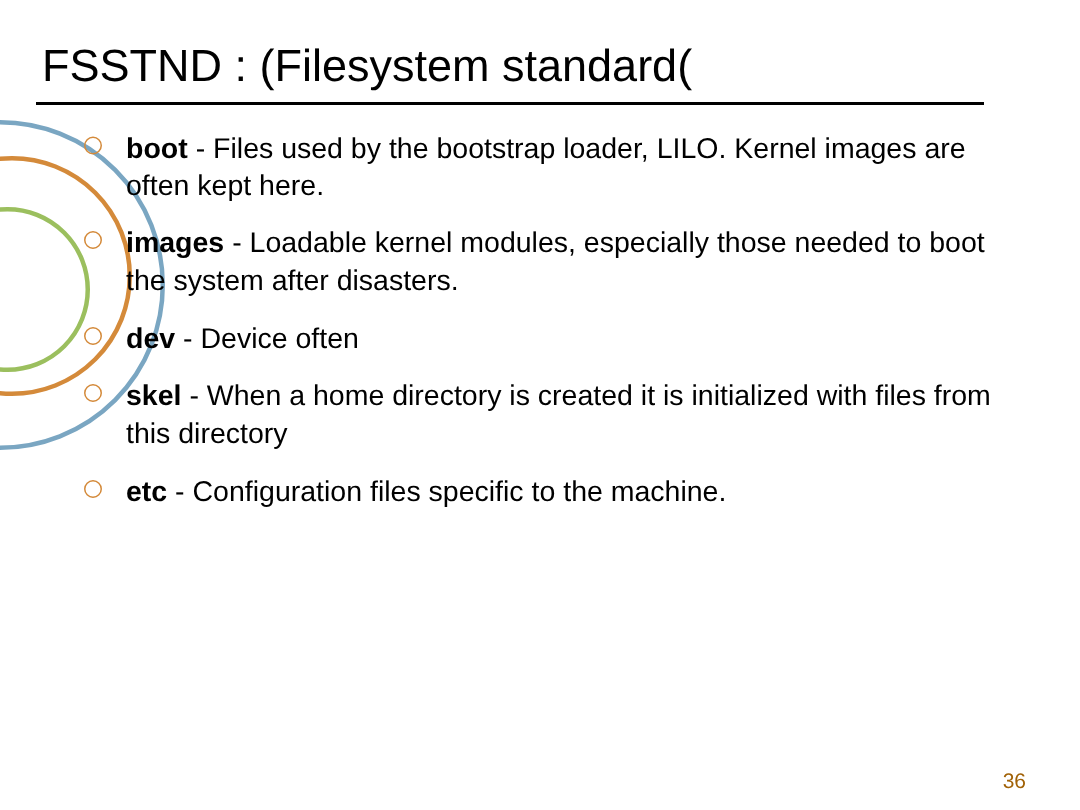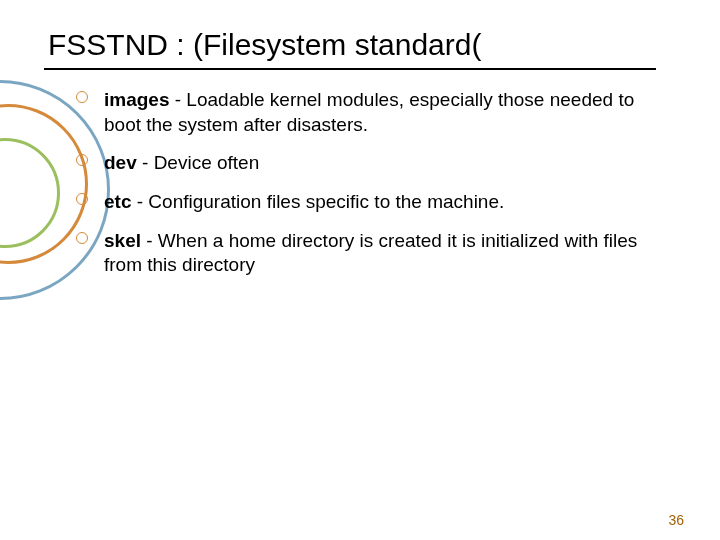--- a/index.html
+++ b/index.html
@@ -7,21 +7,21 @@
   body {
     font-family: Verdana, Geneva, sans-serif;
     background: #ffffff;
     position: relative;
     overflow: hidden;
   }
   .slide {
     width: 712px;
     height: 540px;
     position: relative;
-    padding: 28px 50px 20px 44px;
+    padding: 28px 50px 20px 24px;
   }
   .deco {
     position: absolute;
     left: -110px;
     top: 80px;
     width: 220px;
     height: 220px;
     pointer-events: none;
   }
   .ring {
@@ -103,30 +103,34 @@
     <span class="ring ring-mid"></span>
     <span class="ring ring-inner"></span>
   </div>
 
   <h1 class="title">FSSTND : (Filesystem standard(</h1>
   <hr class="rule">
 
   <ul class="bullets">
     <li>
       <span class="marker"></span>
+      <b>boot</b><span> - Files used by the bootstrap loader, LILO. Kernel images are often kept here.</span>
+    </li>
+    <li>
+      <span class="marker"></span>
       <b>images</b><span> - Loadable kernel modules, especially those needed to boot the system after disasters.</span>
     </li>
     <li>
       <span class="marker"></span>
       <b>dev</b><span> - Device often</span>
     </li>
     <li>
       <span class="marker"></span>
-      <b>etc</b><span> - Configuration files specific to the machine.</span>
+      <b>skel</b><span> - When a home directory is created it is initialized with files from this directory</span>
     </li>
     <li>
       <span class="marker"></span>
-      <b>skel</b><span> - When a home directory is created it is initialized with files from this directory</span>
+      <b>etc</b><span> - Configuration files specific to the machine.</span>
     </li>
   </ul>
 
   <div class="pagenum">36</div>
 </div>
 
 </body></html>

